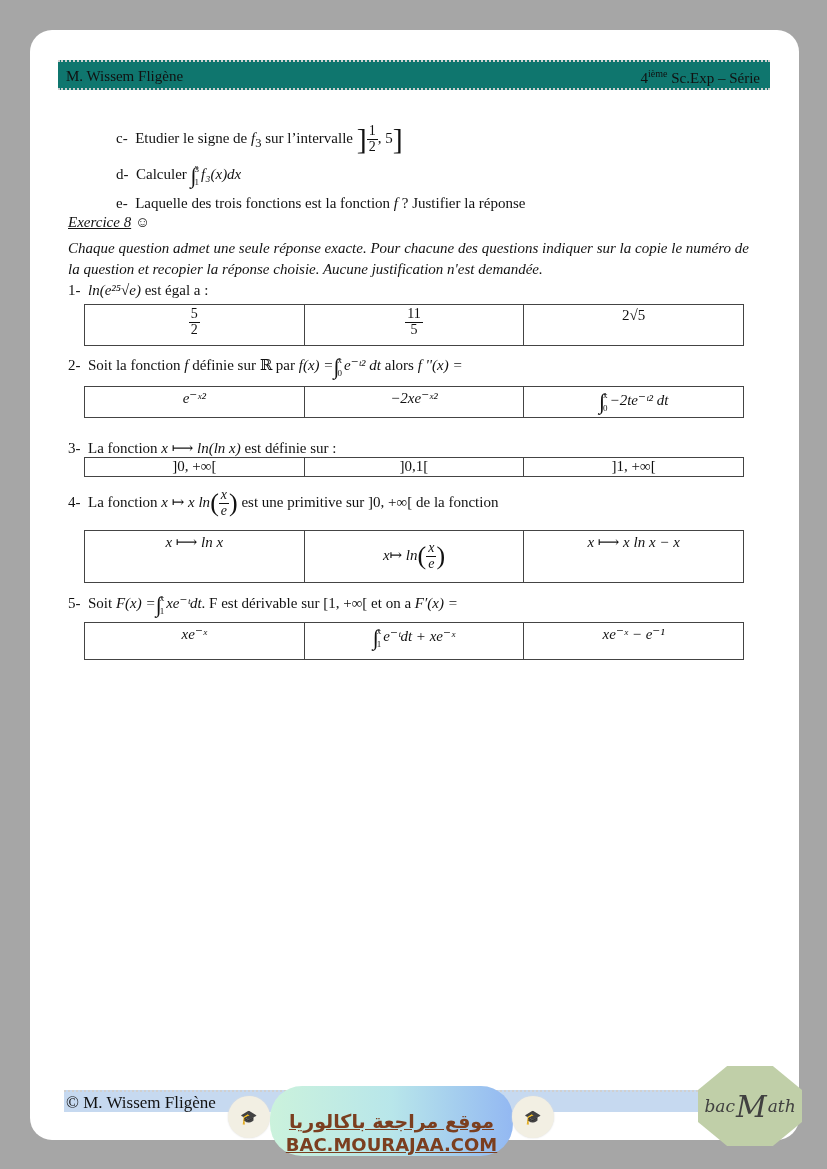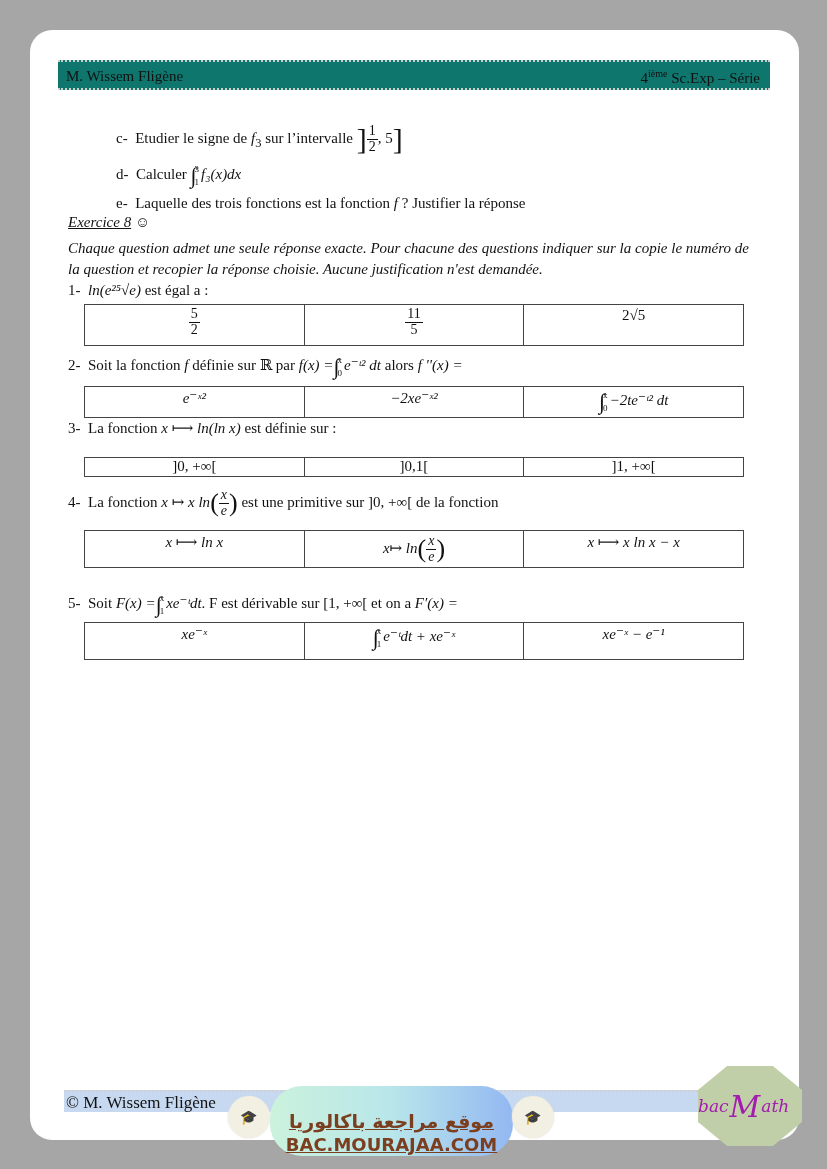--- a/index.html
+++ b/index.html
@@ -60,22 +60,22 @@
   }
   .promo .ar { display: block; margin-top: 24px; font-size: 19px; text-decoration: underline; direction: rtl; }
   .promo .url { display: block; margin-top: 2px; font-size: 18px; text-decoration: underline; }
   .badge {
     position: absolute; width: 42px; height: 42px; border-radius: 50%; background: #f2efe3;
     box-shadow: 0 0 2px #ddd; display: flex; align-items: center; justify-content: center; font-size: 14px;
   }
   .bacmath {
     position: absolute; left: 698px; top: 1066px; width: 104px; height: 80px; background: #c0cfa8;
     clip-path: polygon(28% 0, 72% 0, 100% 30%, 100% 70%, 72% 100%, 28% 100%, 0 70%, 0 30%);
-    color: #a21caf; font-family: "DejaVu Serif", serif; font-style: italic;
-    display: flex; align-items: center; font-size: 17px;
+    color: #404040; font-family: "DejaVu Serif", serif; font-style: italic;
+    display: flex; align-items: center; justify-content: center; font-size: 17px;
   }
   .bacmath .M { font-size: 30px; margin: 0 1px; }
 </style>
 </head>
 <body>
 
 <div class="page"></div>
 
 <div class="hdr">
   <span class="author">M.  Wissem Fligène</span>
@@ -145,21 +145,21 @@
     <td><span class="m">e⁻ˣ²</span></td>
     <td><span class="m">−2xe⁻ˣ²</span></td>
     <td><span class="intg">∫</span><span class="lim">
             <span>x</span>
             <span>0</span>
           </span><span class="m">−2te⁻ᵗ² dt</span></td>
   </tr>
 </tbody>
   </table>
 
-<div class="t" style="left:68px; top:419px;">
+<div class="t" style="left:68px; top:439px;">
   <span>3-</span>&nbsp; <span>La fonction</span>
   <span class="m">x ⟼ ln(ln x)</span> <span>est définie sur :</span>
 </div>
 <table class="q" style="top:457px; height:20px;">
   <tbody>
       <tr>
     <td style="padding:0 4px;"><span>]0, +∞[</span></td>
     <td style="padding:0 4px;"><span>]0,1[</span></td>
     <td style="padding:0 4px;"><span>]1, +∞[</span></td>
   </tr>
@@ -167,21 +167,21 @@
   </table>
 
 <div class="t" style="left:68px; top:488px;">
   <span>4-</span>&nbsp; <span>La fonction</span>
   <span class="m">x ↦ x ln</span><span style="font-size:26px;vertical-align:middle;">(</span><span class="frac m">
       <span class="num">x</span>
       <span>e</span>
     </span><span style="font-size:26px;vertical-align:middle;">)</span>
   <span>est une primitive sur ]0, +∞[ de la fonction</span>
 </div>
-<table class="q" style="top:530px; height:38px;">
+<table class="q" style="top:530px; height:53px;">
   <tbody>
       <tr>
     <td><span class="m">x ⟼ ln x</span></td>
     <td class="cell-mid"><span class="m">x↦ ln</span><span style="font-size:26px;vertical-align:middle;">(</span><span class="frac m">
             <span class="num">x</span>
             <span>e</span>
           </span><span style="font-size:26px;vertical-align:middle;">)</span></td>
     <td><span class="m">x ⟼ x ln x − x</span></td>
   </tr>
 </tbody>

